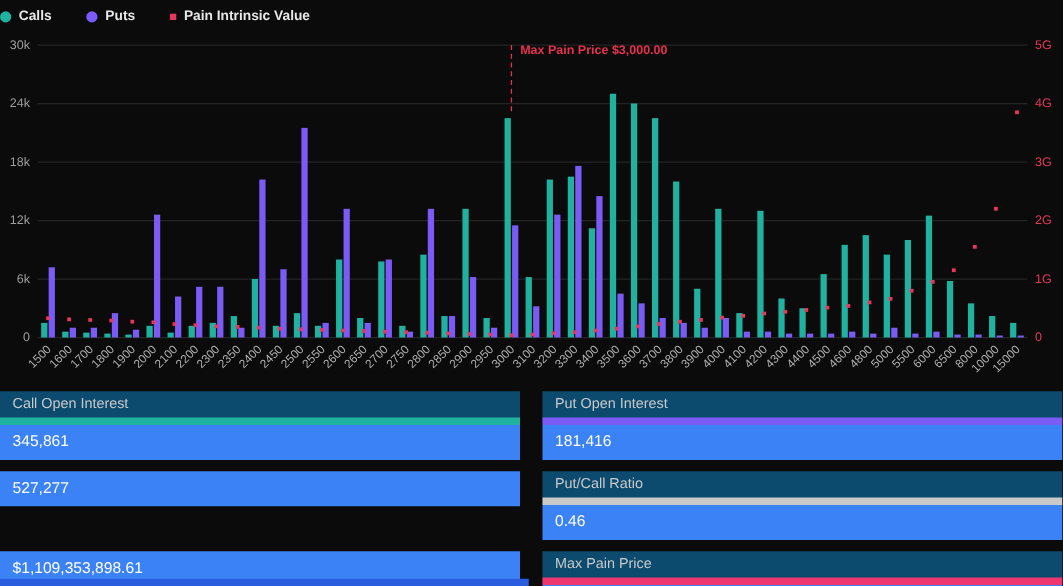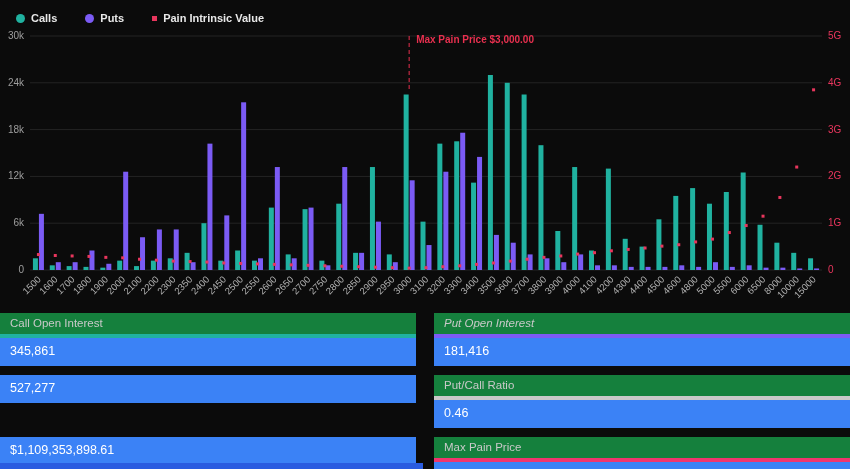--- a/index.html
+++ b/index.html
@@ -5,39 +5,39 @@
   html,body{margin:0;padding:0;}
   body{
     width:850px;height:469px;
     background:#0b0b0b;
     font-family:"Liberation Sans", sans-serif;
     color:#ffffff;
     position:relative;
     overflow:hidden;
   }
   .legend{
-    display:flex;align-items:flex-end;gap:28px;
-    padding:7px 12px 2px 16px;
+    display:flex;align-items:flex-start;gap:28px;
+    padding:7px 12px 2px 0;
     font-size:11px;font-weight:bold;color:#e8e8e8;
     height:17px;
   }
   .legend-item{display:flex;align-items:center;gap:6px;cursor:pointer;}
   .swatch-circle{width:9px;height:9px;border-radius:50%;display:inline-block;}
   .swatch-square{width:5px;height:5px;display:inline-block;}
   #chart-svg{display:block;}
   .stats{
     display:grid;
     grid-template-columns:1fr 1fr;
     column-gap:18px;
     row-gap:9px;
     margin-top:4px;
   }
   .stat-header{
-    background:#15803d;
-    border-bottom:4px solid #a16207;
+    background:#0c4a6e;
+    border-bottom:6px solid #a16207;
     padding:4px 10px 5px 10px;
     font-size:11.5px;
     color:#c9c9c9;
   }
   .stat-value{
     background:#3b82f6;
     padding:6px 10px 8px 10px;
     font-size:12.5px;
     color:#ffffff;
   }
@@ -275,21 +275,21 @@
     <line x1="409.1489361702127" x2="409.1489361702127" y1="10" y2="65.5" stroke="#e8304f" stroke-width="1" stroke-dasharray="4 3"></line>
     <text x="416.1489361702127" y="17" fill="#e8304f" font-size="10" font-weight="bold">Max Pain Price $3,000.00</text>
   </svg>
 
 <div class="stats">
   <div class="stat-cell">
     <div class="stat-header" style="border-bottom-color: rgb(32, 178, 160);">Call Open Interest</div>
     <div class="stat-value">345,861</div>
   </div>
   <div class="stat-cell">
-    <div class="stat-header" style="border-bottom-color: rgb(123, 91, 245); font-style: italic;">Put Open Interest</div>
+    <div class="stat-header" style="border-bottom-color: rgb(123, 91, 245);">Put Open Interest</div>
     <div class="stat-value">181,416</div>
   </div>
   <div class="stat-cell">
     <div class="stat-value">527,277</div>
   </div>
   <div class="stat-cell">
     <div class="stat-header" style="border-bottom-color: rgb(201, 201, 201);">Put/Call Ratio</div>
     <div class="stat-value">0.46</div>
   </div>
   <div class="stat-cell">

